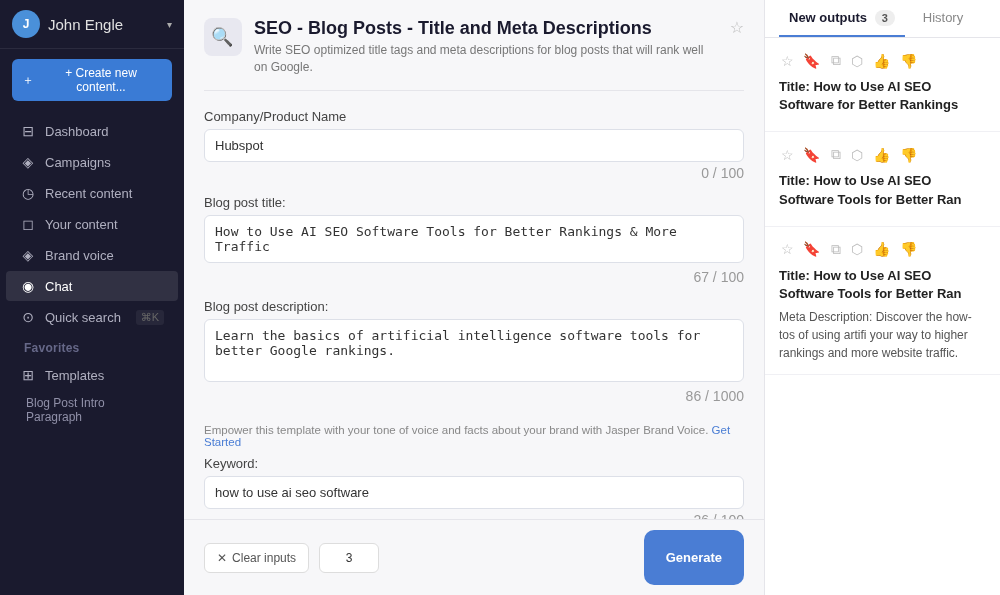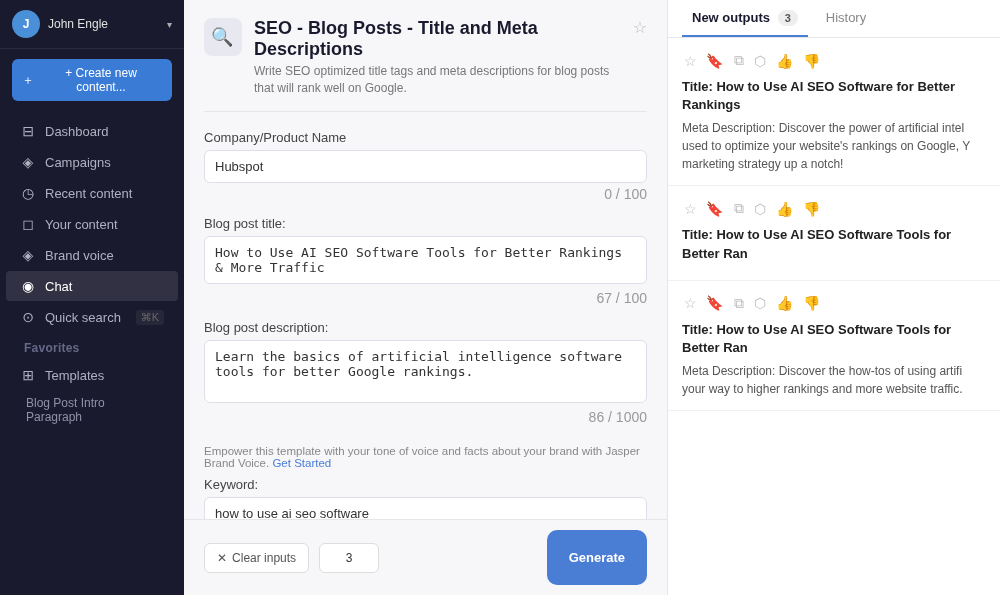--- a/index.html
+++ b/index.html
@@ -31,21 +31,21 @@
       width: 28px; height: 28px;
       border-radius: 50%;
       background: #4a90d9;
       color: white;
       font-size: 12px;
       font-weight: bold;
       display: flex; align-items: center; justify-content: center;
     }
     .user-name {
       color: #e0e0e0;
-      font-size: 12px;
+      font-size: 15px;
       font-weight: 500;
     }
     .chevron-icon { color: #aaa; font-size: 10px; }
 
     .sidebar-create-btn {
       margin: 10px 12px;
       background: #3a7bd5;
       color: white;
       border: none;
       border-radius: 6px;
@@ -186,21 +186,21 @@
       border-radius: 10px;
       padding: 20px 22px;
       font-size: 13px;
       font-weight: 600;
       cursor: pointer;
       margin-left: auto;
     }
 
     
     #results-panel {
-      width: 333px;
+      width: 236px;
       background: #fff;
       border-left: 1px solid #e5e5ea;
       display: flex;
       flex-direction: column;
       flex-shrink: 0;
       height: 595px;
       overflow: hidden;
     }
     .results-tabs {
       display: flex;
@@ -405,21 +405,20 @@
     <div class="result-item">
       <div class="result-actions">
         <button class="action-btn">☆</button>
         <button class="action-btn">🔖</button>
         <button class="action-btn">⧉</button>
         <button class="action-btn">⬡</button>
         <button class="action-btn">👍</button>
         <button class="action-btn">👎</button>
       </div>
       <div class="result-title">Title: How to Use AI SEO Software for Better Rankings</div>
-      <div class="result-desc">Meta Description: Discover the power of artificial intel used to optimize your website's rankings on Google, Y marketing strategy up a notch!</div>
     </div>
 
     <div class="result-item">
       <div class="result-actions">
         <button class="action-btn">☆</button>
         <button class="action-btn">🔖</button>
         <button class="action-btn">⧉</button>
         <button class="action-btn">⬡</button>
         <button class="action-btn">👍</button>
         <button class="action-btn">👎</button>

